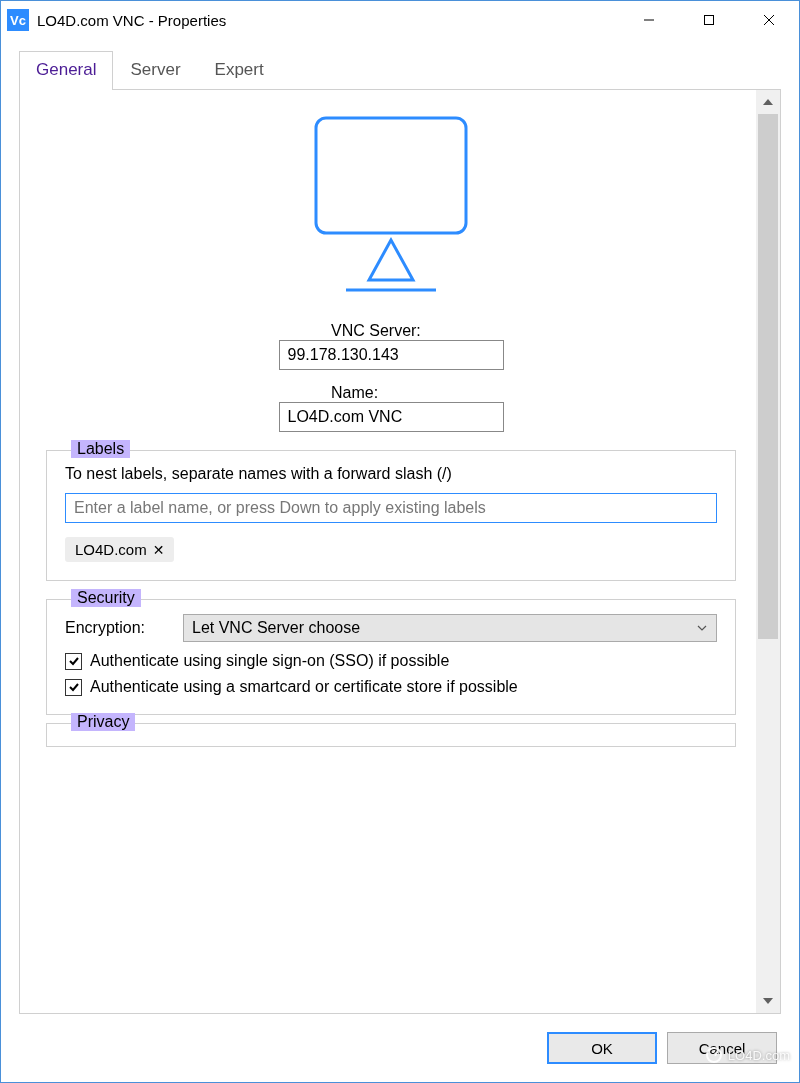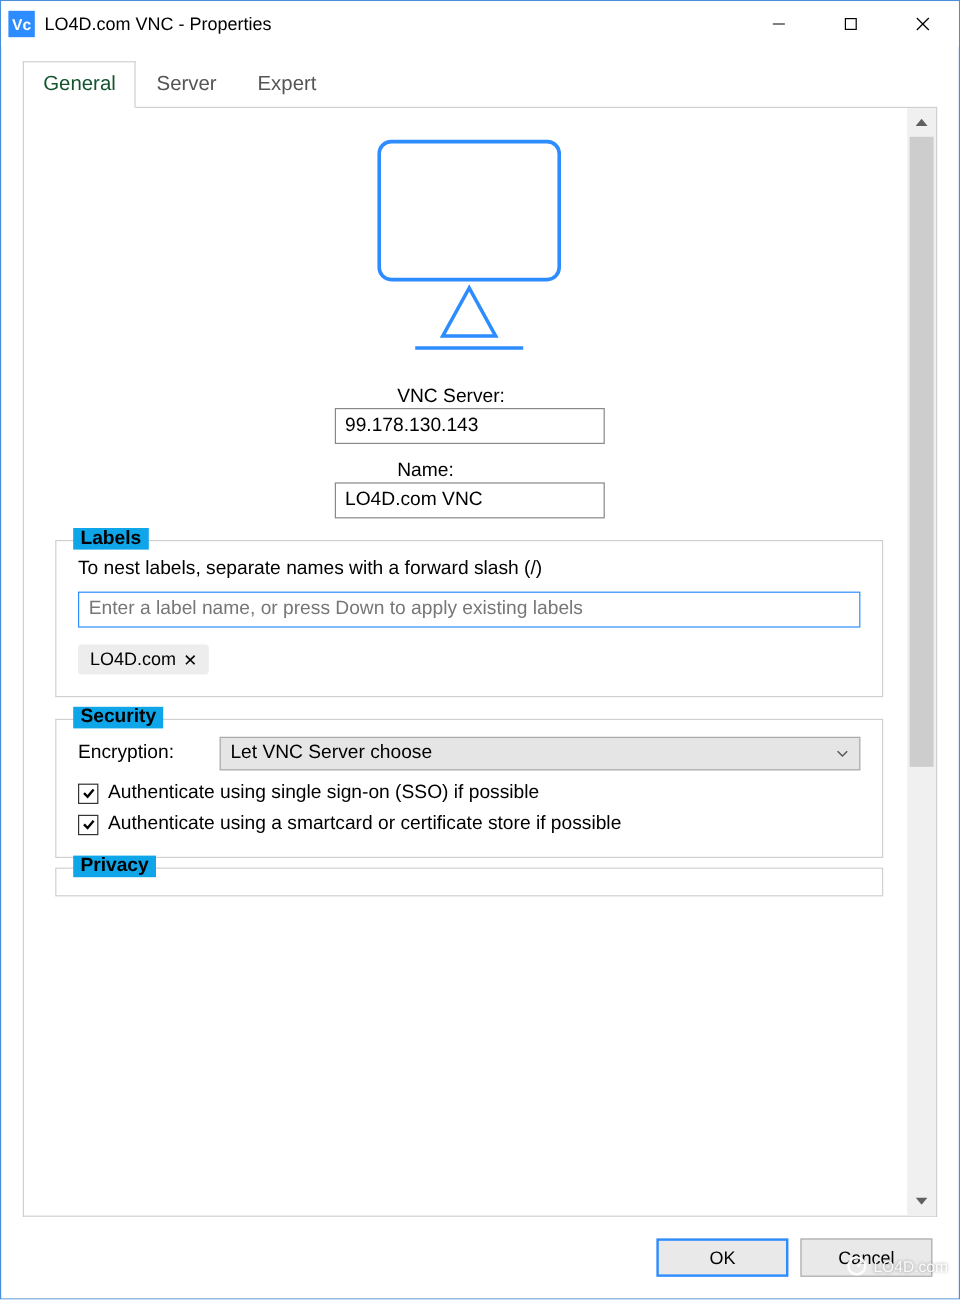--- a/index.html
+++ b/index.html
@@ -19,41 +19,41 @@
   .titlebar { height: 38px; display: flex; align-items: center; padding: 0 0 0 6px; background: #fff; }
   .app-icon { width: 22px; height: 22px; background: #2d8cff; color: #fff; font-weight: bold; font-size: 13px; display: flex; align-items: center; justify-content: center; margin-right: 8px; }
   .title-text { font-size: 15px; flex: 1; }
   .win-controls { display: flex; height: 100%; }
   .win-btn { width: 60px; display: flex; align-items: center; justify-content: center; font-size: 14px; cursor: default; }
   .win-btn svg { stroke: #000; stroke-width: 1; fill: none; }
   
   .tab-strip { padding: 12px 18px 0 18px; display: flex; align-items: flex-end; border-bottom: none; position: relative; }
   .tab-strip::after { content: ""; position: absolute; left: 18px; right: 18px; bottom: 0; height: 1px; background: #d0d0d0; z-index: 0; }
   .tab { padding: 8px 16px 10px 16px; font-size: 17px; color: #555; border: 1px solid transparent; border-bottom: none; position: relative; z-index: 1; cursor: default; }
-  .tab.active { color: #14532d; border-color: #d0d0d0; background: #fff; }
+  .tab.active { color: #4c1d95; border-color: #d0d0d0; background: #fff; }
   .tab.active::after { content: ""; position: absolute; left: 0; right: 0; bottom: -1px; height: 2px; background: #fff; }
   
   .content-wrap { flex: 1; position: relative; border: 1px solid #d0d0d0; border-top: none; margin: 0 18px 0 18px; overflow: hidden; }
   .content-scroll { position: absolute; left: 0; right: 24px; top: 0; bottom: 0; overflow: hidden; padding: 18px 20px 0 26px; }
   .scrollbar { position: absolute; right: 0; top: 0; bottom: 0; width: 24px; background: #f0f0f0; display: flex; flex-direction: column; }
   .sb-btn { height: 24px; background: #f0f0f0; display: flex; align-items: center; justify-content: center; }
   .sb-btn svg { fill: #606060; }
   .sb-track { flex: 1; position: relative; }
   .sb-thumb { position: absolute; left: 2px; right: 2px; top: 0; height: 60%; background: #cdcdcd; }
   
   .monitor-wrap { display: flex; justify-content: center; margin-bottom: 24px; }
   .monitor-wrap svg { stroke: #2d8cff; stroke-width: 3; fill: none; }
   
   .form-row { display: flex; align-items: center; margin-bottom: 14px; flex-direction: column; }
   .form-label { width: 120px; font-size: 16px; }
   .text-input { flex: 1; padding: 5px 8px; font-size: 16px; border: 1px solid #888; font-family: inherit; }
   .text-input::placeholder { color: #888; }
   
   .group { border: 1px solid #d0d0d0; margin: 18px 0 0 0; padding: 14px 18px 18px 18px; position: relative; }
-  .group-title { position: absolute; top: -11px; left: 14px; background: #0ea5e9; padding: 0 6px; font-size: 16px; font-weight: bold; }
+  .group-title { position: absolute; top: -11px; left: 24px; background: #c4b5fd; padding: 0 6px; font-size: 16px; }
   .hint { font-size: 16px; margin-bottom: 10px; }
   .label-input { width: 100%; padding: 5px 8px; font-size: 16px; border: 1px solid #2d8cff; font-family: inherit; }
   .label-input::placeholder { color: #777; }
   .chip-row { margin-top: 14px; }
   .chip { display: inline-flex; align-items: center; gap: 6px; padding: 4px 10px; background: #ededed; border-radius: 3px; font-size: 15px; }
   .chip-x { font-size: 14px; }
   .sec-row { display: flex; align-items: center; margin-bottom: 10px; }
   .sec-label { width: 118px; font-size: 16px; }
   .dropdown { flex: 1; border: 1px solid #aaa; background: #e5e5e5; padding: 4px 8px; font-size: 16px; display: flex; align-items: center; justify-content: space-between; }
   .dropdown svg { fill: none; stroke: #555; stroke-width: 1.2; }

